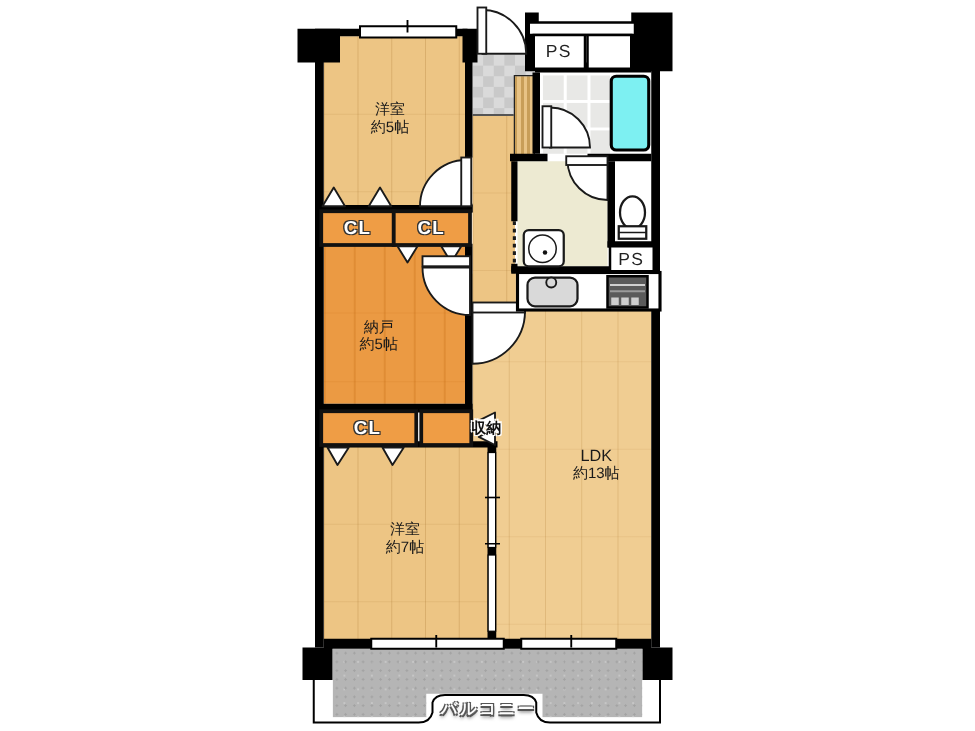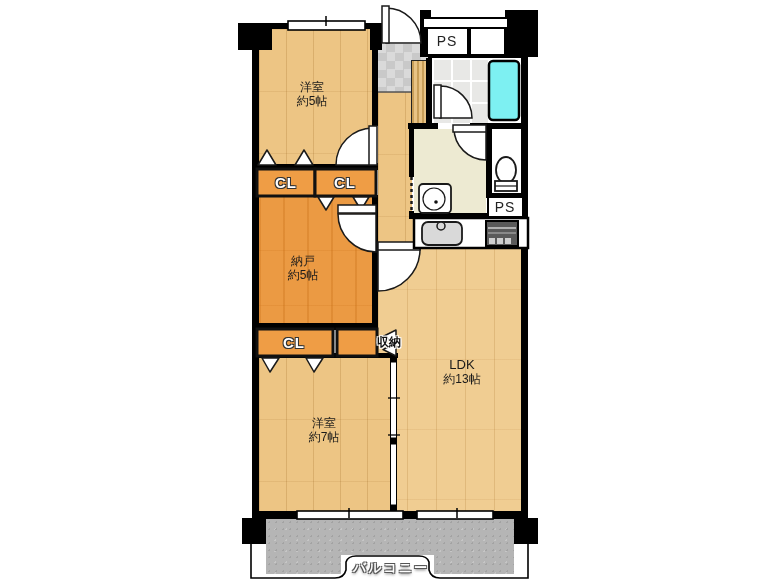--- a/index.html
+++ b/index.html
@@ -33,21 +33,21 @@
   .balcony{background-color:#b5b5b5;
     background-image:radial-gradient(#a3a3a3 1px,transparent 1px),
                      radial-gradient(#c6c6c6 1px,transparent 1px);
     background-size:7px 7px,11px 11px;background-position:0 0,4px 5px;
     clip-path:polygon(0 0,248px 0,248px 55px,168px 55px,168px 36px,75px 36px,75px 55px,0 55px);}
   svg.overlay{position:absolute;left:0;top:0;}
   
   .lbl{position:absolute;transform:translate(-50%,-50%);text-align:center;
        line-height:1.15;font-size:12px;color:#1a1a1a;white-space:nowrap;}
   .lbl .l2{font-size:12px;text-align:right;}
-  .lbl-ldk{font-size:13px;}
+  .lbl-ldk{font-size:13px;margin-left:15px;}
   .lbl-cl{font-size:15px;font-weight:bold;color:#fff;letter-spacing:1px;
     text-shadow:-1px -1px 0 #333,1px -1px 0 #333,-1px 1px 0 #333,1px 1px 0 #333;}
   .lbl-shuno{font-size:12px;font-weight:bold;color:#111;
     text-shadow:-1px -1px 0 #fff,1px -1px 0 #fff,-1px 1px 0 #fff,1px 1px 0 #fff;}
   .lbl-ps{font-size:14px;color:#222;letter-spacing:1px;}
   .lbl-balcony{font-size:13px;font-weight:bold;color:#fdfdfd;letter-spacing:2px;
     text-shadow:-1px -1px 0 #555,1px -1px 0 #555,-1px 1px 0 #555,1px 1px 0 #555,0 2px 3px #666;margin-top:32px;}
 </style>
 </head>
 <body>

